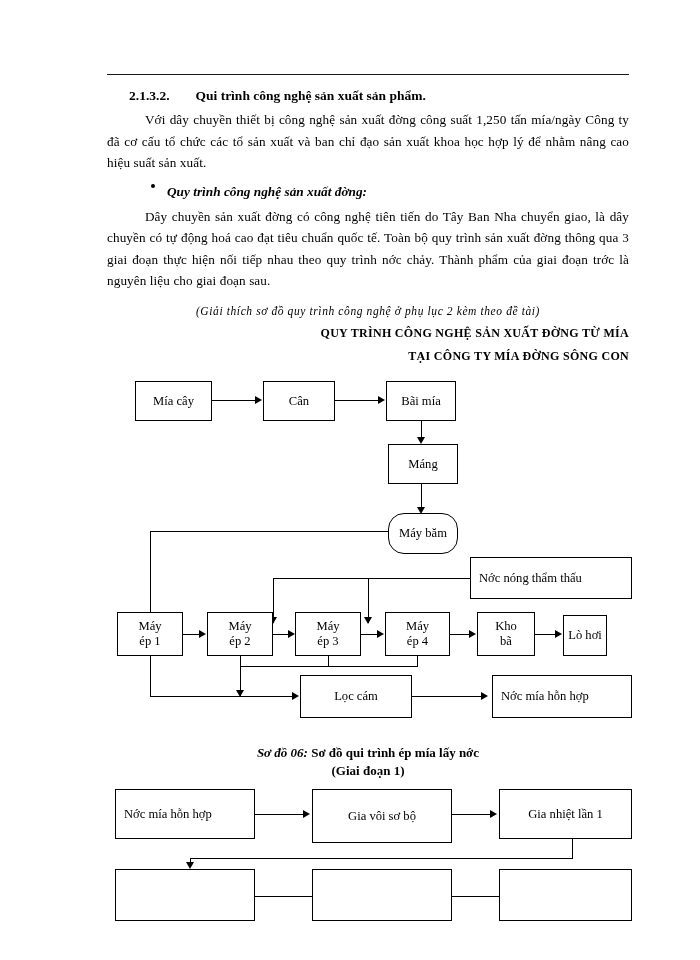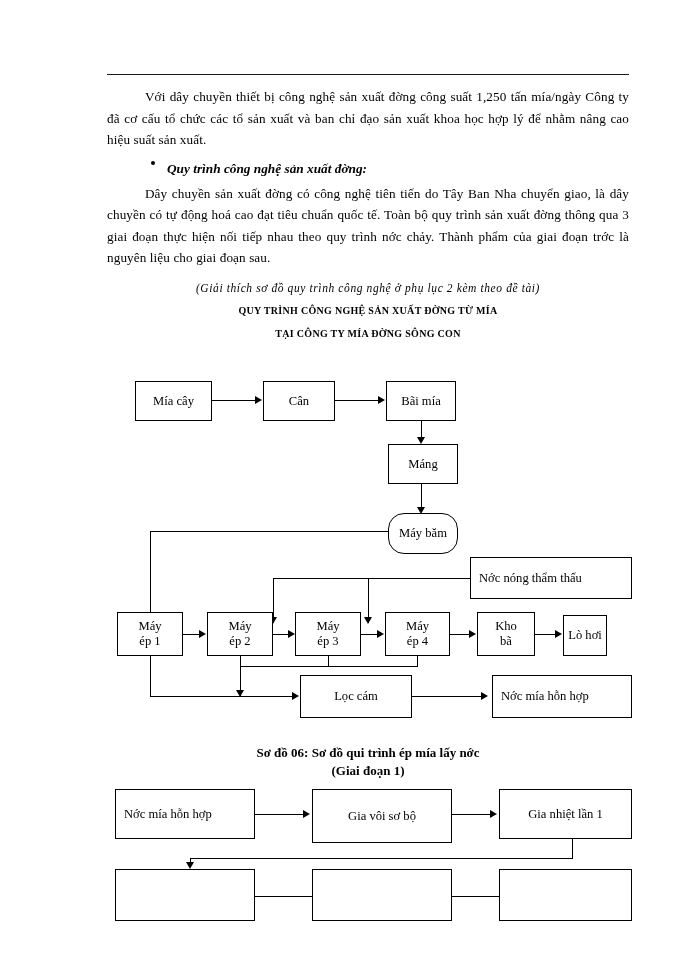--- a/index.html
+++ b/index.html
@@ -79,23 +79,23 @@
 
   .note-italic {
     font-style: italic;
     font-size: 11.5px;
     text-align: center;
     margin: 13px 0 6px 0;
     letter-spacing: 0.6px;
   }
 
   .chart-title {
-    text-align: center;
+    text-align: right;
     font-weight: bold;
-    font-size: 10px;
+    font-size: 12px;
     line-height: 21px;
     letter-spacing: 0.3px;
     margin: 2px 0 0 0;
   }
 
   
   .dbox {
     position: absolute;
     border: 1.2px solid #000;
     background: #fff;
@@ -141,31 +141,34 @@
   
   .cap {
     position: absolute;
     left: 107px;
     width: 522px;
     text-align: center;
     font-weight: bold;
     font-size: 13px;
     line-height: 18px;
   }
-  .cap .it { }
+  .cap .it { font-style: italic; }
 </style>
 </head>
 <body>
 
 <div class="page">
 
   <div class="top-rule"></div>
 
   <div class="text-col">
 
+    <div class="heading">
+      <span class="num">2.1.3.2.</span><span>Qui trình công nghệ sản xuất sản phẩm.</span>
+    </div>
 
     <p class="para">Với dây chuyền thiết bị công nghệ sản xuất đờng   công suất 1,250 tấn mía/ngày Công ty đã cơ cấu tổ chức các tổ sản xuất và ban chỉ đạo sản xuất khoa học hợp lý để nhằm nâng cao hiệu suất sản xuất.</p>
 
     <div class="bullet-line">
       <span class="dot"></span>
       <span>Quy trình công nghệ sản xuất đờng:</span>
     </div>
 
     <p class="para j2">Dây chuyền sản xuất đờng   có công nghệ tiên tiến do Tây Ban Nha chuyển giao, là dây chuyền có tự động hoá cao đạt tiêu chuẩn quốc tế. Toàn bộ quy trình sản xuất đờng   thông qua 3 giai đoạn thực hiện nối tiếp nhau theo quy trình nớc chảy. Thành phẩm của giai đoạn trớc   là nguyên liệu cho giai đoạn sau.</p>
 

